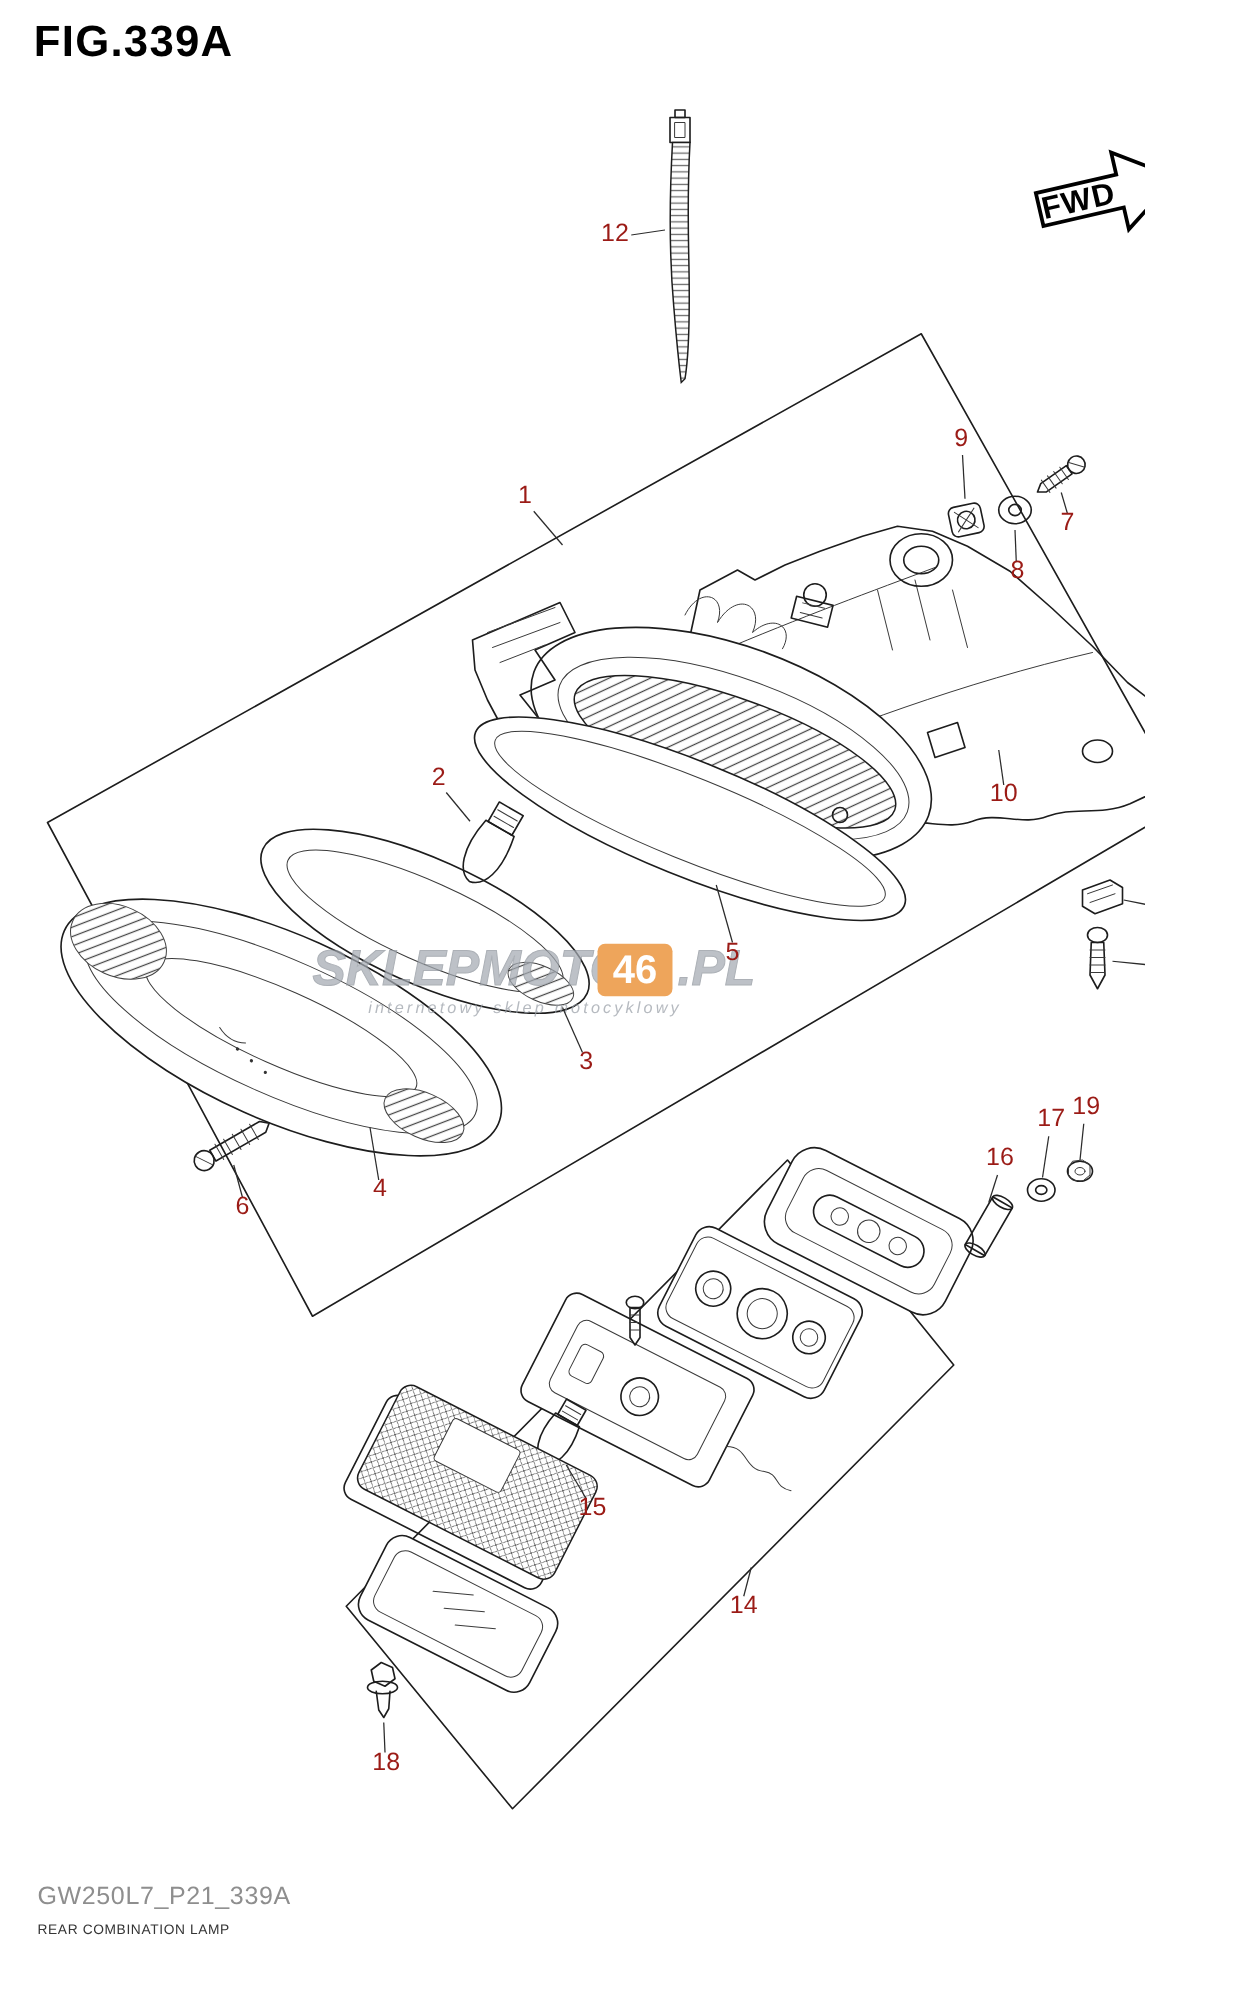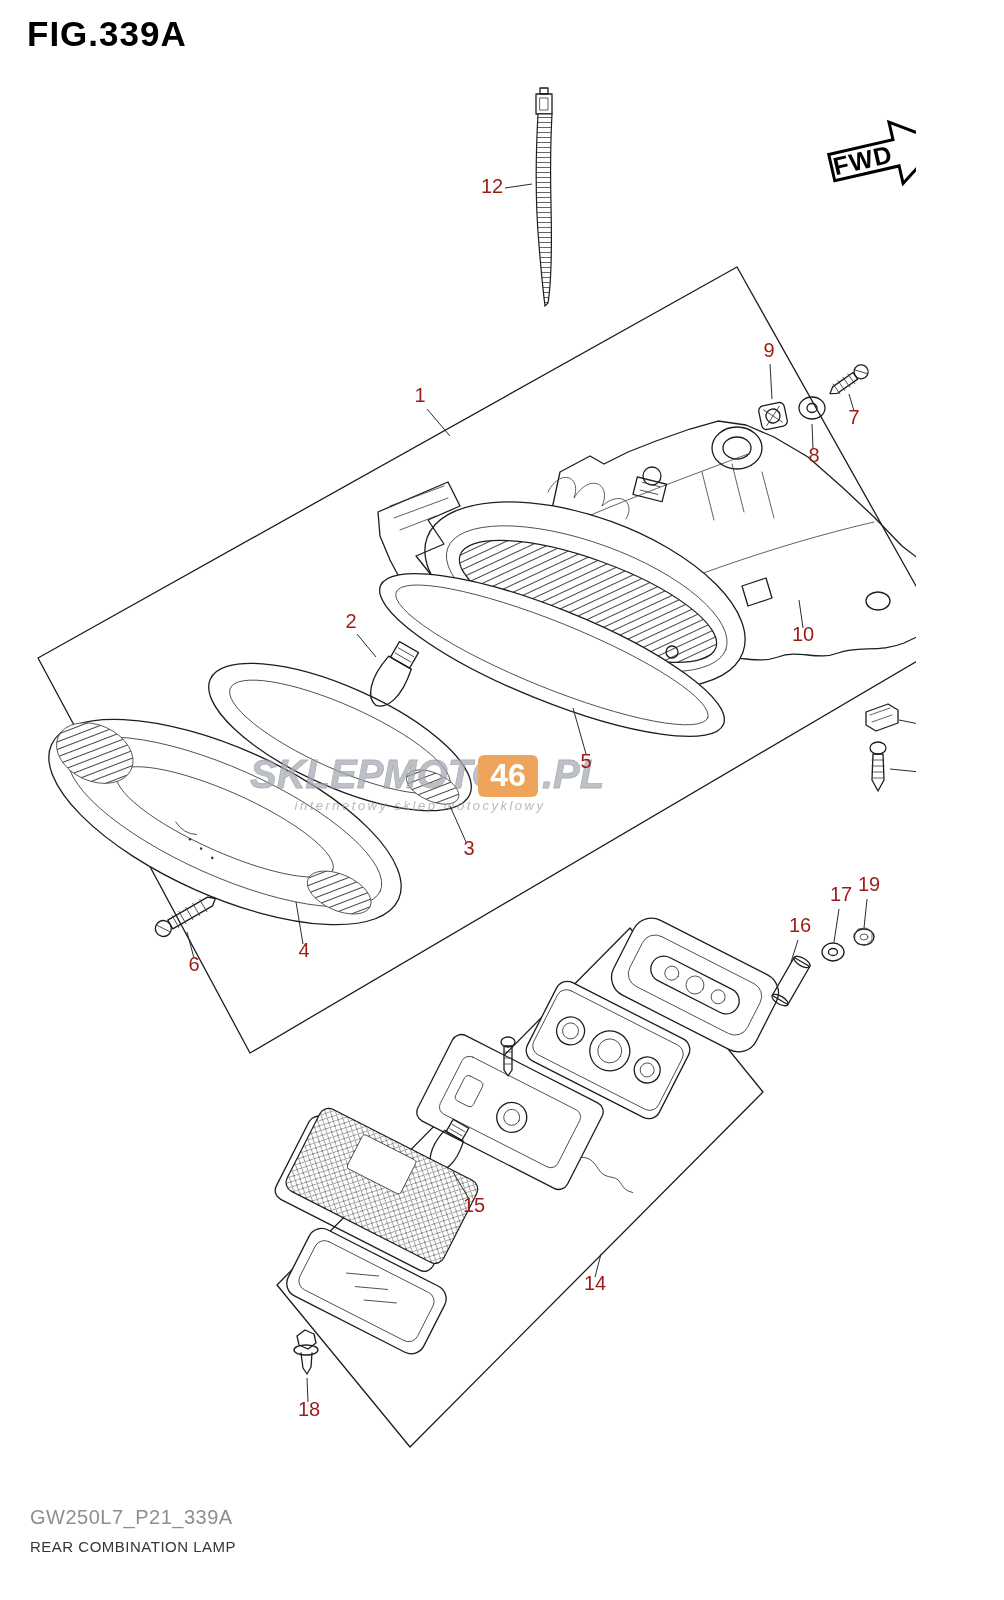--- a/index.html
+++ b/index.html
@@ -1,21 +1,21 @@
 <!DOCTYPE html>
 <html><head>
 <meta charset="utf-8">
 <style>
   html,body{margin:0;padding:0;background:#fff;}
   .page{position:relative;width:916px;height:1600px;background:#ffffff;overflow:hidden;
         font-family:"Liberation Sans","DejaVu Sans",sans-serif;}
   .fig-title{position:absolute;left:27px;top:14px;font-size:35px;font-weight:700;
              letter-spacing:1px;color:#000;}
   .footer-code{position:absolute;left:30px;top:1506px;font-size:20px;color:#8e8e8e;letter-spacing:.5px;}
-  .footer-name{position:absolute;left:30px;top:1538px;font-size:15px;color:#353535;letter-spacing:.5px;}
+  .footer-name{position:absolute;left:30px;top:1538px;font-size:11px;color:#353535;letter-spacing:.5px;}
   svg.diagram{position:absolute;left:0;top:0;}
   .ln{fill:none;stroke:#1d1d1d;stroke-width:1.3;stroke-linejoin:round;stroke-linecap:round;}
   .lnf{fill:#ffffff;stroke:#1d1d1d;stroke-width:1.3;stroke-linejoin:round;}
   .thin{fill:none;stroke:#3a3a3a;stroke-width:.8;stroke-linejoin:round;stroke-linecap:round;}
   .leader{stroke:#2b2b2b;stroke-width:1;}
   .callout{font-size:20px;font-weight:500;text-anchor:middle;font-family:"Liberation Sans","DejaVu Sans",sans-serif;}
   .fwd-text{font-size:25px;font-weight:800;text-anchor:middle;fill:#000;letter-spacing:1px;}
   .wm-main{font-size:40px;font-weight:700;font-style:italic;}
   .wm-num{font-size:32px;font-weight:700;text-anchor:middle;fill:#fff;}
   .wm-sub{font-size:13px;font-style:italic;letter-spacing:2.5px;text-anchor:middle;}

